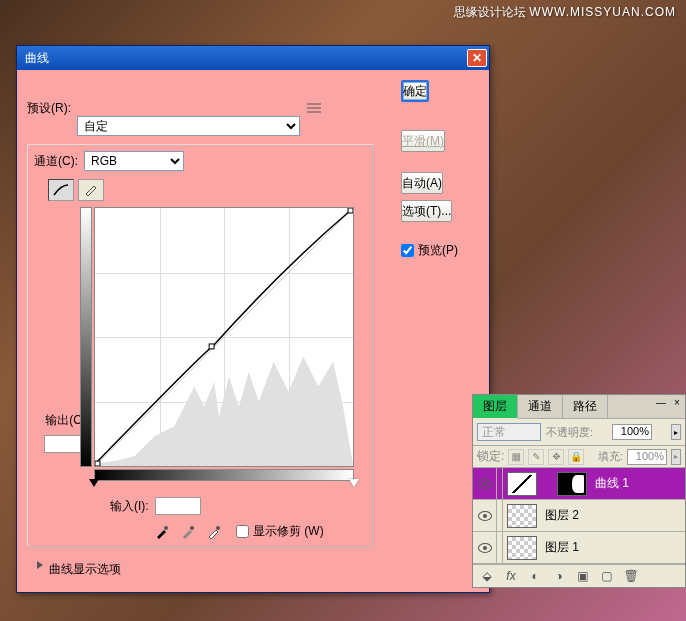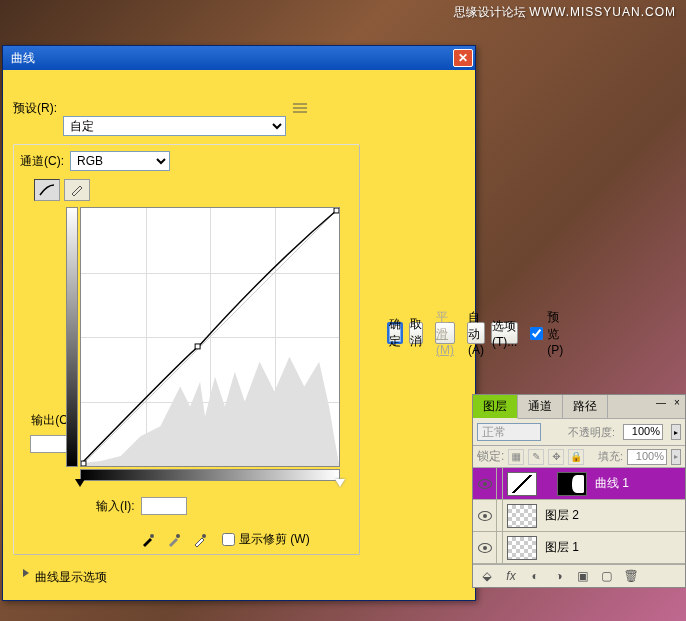--- a/index.html
+++ b/index.html
@@ -1,26 +1,26 @@
 <!DOCTYPE html>
 <html><head>
 <meta charset="utf-8">
 <style>
 * { box-sizing: border-box; margin: 0; padding: 0; font-family: "Microsoft YaHei", SimSun, sans-serif; font-size: 12px; }
 body { width: 686px; height: 621px; background: linear-gradient(135deg, #4a3020 0%, #8a5a3a 30%, #6b4530 60%, #c06890 100%); position: relative; overflow: hidden; }
 .watermark { position: absolute; top: 4px; right: 10px; color: #fff; font-size: 13px; text-shadow: 1px 1px 2px rgba(0,0,0,0.5); }
 .watermark .url { font-size: 12px; letter-spacing: 1px; }
 
 
-.dialog { position: absolute; top: 45px; left: 2px; width: 474px; background: #fde047; border: 1px solid #0a246a; box-shadow: 2px 2px 6px rgba(0,0,0,0.4); }
+.dialog { position: absolute; top: 45px; left: 16px; width: 474px; background: #fca5a5; border: 1px solid #0a246a; box-shadow: 2px 2px 6px rgba(0,0,0,0.4); }
 .titlebar { height: 24px; background: linear-gradient(#2a6fd8, #0a4db8); color: #fff; display: flex; align-items: center; padding: 0 2px 0 8px; font-size: 13px; justify-content: space-between; }
 .close-btn { width: 20px; height: 18px; background: #e05030; border: 1px solid #fff; color: #fff; display: flex; align-items: center; justify-content: center; font-weight: bold; cursor: pointer; border-radius: 2px; }
 .dlg-body { padding: 10px 8px 14px 10px; display: flex; gap: 27px; }
 .left-col { flex: 1; }
-.right-col { width: 80px; display: flex; flex-direction: row; gap: 6px; align-items: center; }
+.right-col { width: 80px; display: flex; flex-direction: column; gap: 6px; align-items: flex-start; }
 
 .row { display: flex; align-items: center; gap: 6px; margin-bottom: 8px; }
 .lbl { color: #000; }
 select { border: 1px solid #7f9db9; background: #fff; height: 20px; padding: 0 2px; }
 .preset-sel { width: 223px; margin-top: 36px; }
 .menu-icon { width: 16px; height: 16px; display: inline-flex; align-items: center; justify-content: center; }
 .channel-sel { width: 100px; }
 
 .btn { height: 22px; border: 1px solid #999; background: linear-gradient(#fff,#e8e8e0); display: flex; align-items: center; justify-content: center; cursor: pointer; border-radius: 2px; }
 .btn.primary { border: 2px solid #2a6fd8; box-shadow: 0 0 0 1px #7ab0f0 inset; }
@@ -40,35 +40,35 @@
 .grid-v, .grid-h { position: absolute; background: #ddd; }
 .grid-v { width: 1px; height: 100%; top: 0; }
 .grid-h { height: 1px; width: 100%; left: 0; }
 .histo { position: absolute; bottom: 0; left: 0; width: 100%; height: 100%; }
 .curve-svg { position: absolute; top: 0; left: 0; width: 100%; height: 100%; pointer-events: none; }
 .hgrad { width: 260px; height: 12px; background: linear-gradient(90deg,#000,#fff); border: 1px solid #888; margin-top: 2px; }
 .sliders { position: relative; width: 260px; height: 12px; }
 .tri-black { position: absolute; left: -5px; top: -2px; width: 0; height: 0; border-left: 5px solid transparent; border-right: 5px solid transparent; border-top: 8px solid #000; }
 .tri-white { position: absolute; right: -5px; top: -2px; width: 0; height: 0; border-left: 5px solid transparent; border-right: 5px solid transparent; border-top: 8px solid #fff; filter: drop-shadow(0 0 1px #888); }
 
-.input-row { display: flex; align-items: center; gap: 6px; margin: 4px 0 16px 76px; }
+.input-row { display: flex; align-items: center; gap: 6px; margin: 4px 0 8px 76px; }
 
 .pickers-row { display: flex; align-items: center; gap: 14px; margin: 8px 0 0 120px; }
 .picker-set { display: flex; gap: 10px; }
 .eyedrop { width: 16px; height: 16px; cursor: pointer; }
 .chk-row { display: flex; align-items: center; gap: 4px; }
 
 .expand-row { display: flex; gap: 6px; margin: 14px 0 0 10px; }
 .exp-tri { width: 0; height: 0; border-top: 4px solid transparent; border-bottom: 4px solid transparent; border-left: 6px solid #555; }
 
 
 .layers-panel { position: absolute; right: 0; top: 394px; width: 214px; background: #ece9d8; border: 1px solid #888; }
 .panel-tabs { display: flex; border-bottom: 1px solid #aaa; background: #d6d3c6; position: relative; }
 .panel-tab { padding: 3px 10px; border-right: 1px solid #aaa; cursor: pointer; }
-.panel-tab.active { background: #84cc16; border-bottom: 1px solid #ece9d8; margin-bottom: -1px; }
+.panel-tab.active { background: #22c55e; border-bottom: 1px solid #ece9d8; margin-bottom: -1px; }
 .panel-ctrl { position: absolute; right: 2px; top: 2px; display: flex; gap: 4px; }
 .panel-ctrl span { width: 12px; height: 12px; cursor: pointer; font-size: 10px; text-align: center; }
 
 .panel-opts { padding: 4px; display: flex; justify-content: space-between; align-items: center; border-bottom: 1px solid #aaa; }
 .panel-opts .sm-sel { width: 64px; height: 18px; border: 1px solid #7f9db9; background: #eee; color: #999; display: flex; align-items: center; padding: 0 4px; }
 .opac-lbl { color: #888; font-size: 11px; }
 .opac-box { width: 40px; height: 16px; border: 1px solid #999; background: #fff; font-size: 11px; text-align: right; padding-right: 2px; }
 .arrow-r { width: 10px; height: 16px; border: 1px solid #999; background: #e0e0e0; display: inline-flex; align-items: center; justify-content: center; font-size: 8px; cursor: pointer; }
 
 .lock-row { padding: 2px 4px; display: flex; align-items: center; gap: 4px; border-bottom: 1px solid #aaa; color: #888; font-size: 11px; justify-content: space-between; }
@@ -204,21 +204,20 @@
       </div>
 
       <div class="expand-row">
         <span class="exp-tri"></span>
         <span>曲线显示选项</span>
       </div>
     </div>
 
     <div class="right-col">
       <div class="btn primary">确定</div>
-      <div class="btn">取消</div>
       <div style="height:16px"></div>
       <div class="btn disabled">平滑(M)</div>
       <div style="height:8px"></div>
       <div class="btn">自动(A)</div>
       <div class="btn">选项(T)...</div>
       <div style="height:8px"></div>
       <label class="chk-row">
         <input type="checkbox" checked="" style="">
         <span>预览(P)</span>
       </label>
@@ -234,21 +233,21 @@
     <div class="panel-ctrl">
       <span>—</span>
       <span>×</span>
     </div>
   </div>
 
   <div class="panel-opts">
     <div class="sm-sel">
         <span>正常</span>
       </div>
-    <div style="display:flex;align-items:center;gap:8px;">
+    <div style="display:flex;align-items:center;gap:19px;">
       <span class="opac-lbl">不透明度:</span>
       <span class="opac-box">100%</span>
       <span class="arrow-r">▸</span>
     </div>
   </div>
 
   <div class="lock-row">
     <span>锁定:</span>
     <div class="lock-icons">
       <span class="lock-ico">▦</span>

